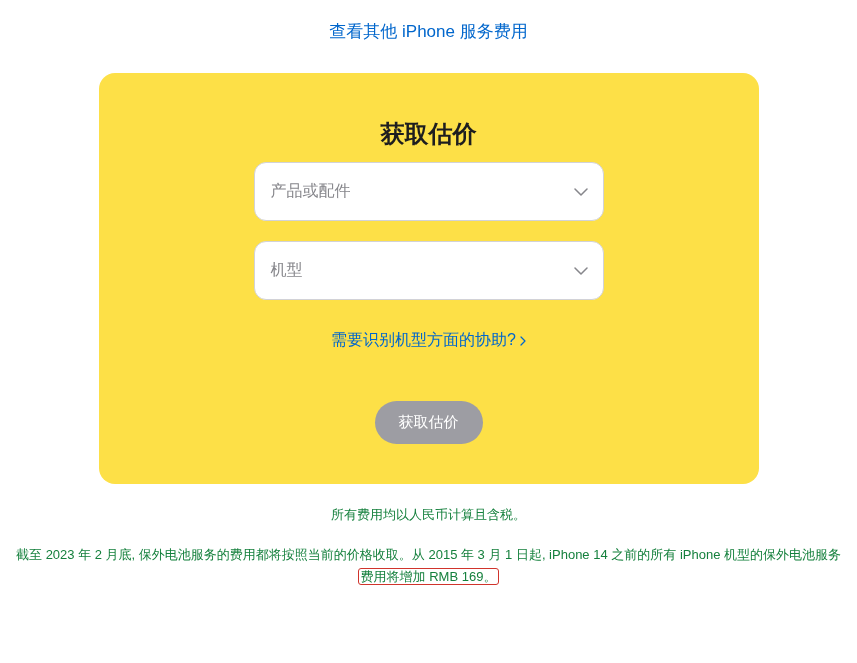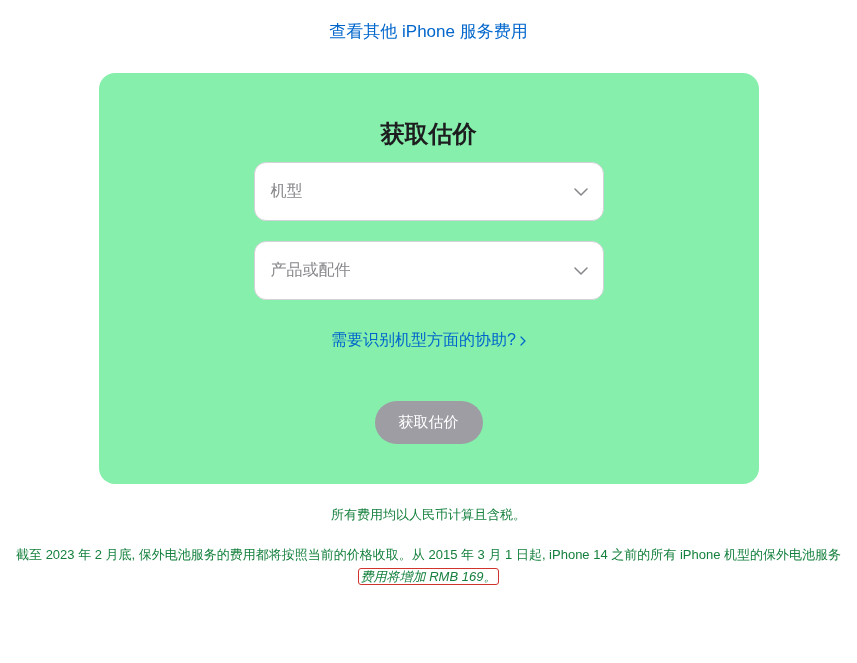--- a/index.html
+++ b/index.html
@@ -18,21 +18,21 @@
       text-align: center;
       padding-top: 20px;
       padding-bottom: 30px;
     }
     .top-link a {
       color: #0066cc;
       text-decoration: none;
       font-size: 17px;
     }
     .card {
-      background: #86efac;
+      background: #fde047;
       border-radius: 16px;
       max-width: 660px;
       margin: 0 auto;
       padding: 45px 40px 40px 40px;
       text-align: center;
     }
     .card-title {
       font-size: 24px;
       font-weight: 600;
       color: #1d1d1f;
@@ -108,44 +108,43 @@
       text-align: center;
     }
     .footer-text p {
       margin-bottom: 18px;
     }
     .highlight {
       border: 1.5px solid #d0342c;
       border-radius: 3px;
       padding: 0 2px;
       display: inline;
-      font-style: italic;
     }
   </style>
 </head>
 <body>
 
 <div class="top-link">
   <a href="#">查看其他 iPhone 服务费用</a>
 </div>
 
 <div class="card">
   <div class="card-title">获取估价</div>
 
   <div class="select-wrap">
-    <div class="select-box">机型</div>
+    <div class="select-box">产品或配件</div>
     <span class="chevron">
       <svg viewBox="0 0 14 8" fill="none">
           <path d="M1 1L7 7L13 1" stroke="currentColor" stroke-width="1.5" stroke-linecap="round" stroke-linejoin="round"></path>
         </svg>
     </span>
   </div>
 
   <div class="select-wrap">
-    <div class="select-box">产品或配件</div>
+    <div class="select-box">机型</div>
     <span class="chevron">
       <svg viewBox="0 0 14 8" fill="none">
           <path d="M1 1L7 7L13 1" stroke="currentColor" stroke-width="1.5" stroke-linecap="round" stroke-linejoin="round"></path>
         </svg>
     </span>
   </div>
 
   <a href="#" class="help-link">
     <span>需要识别机型方面的协助?</span>
     <span class="chevron-right">

